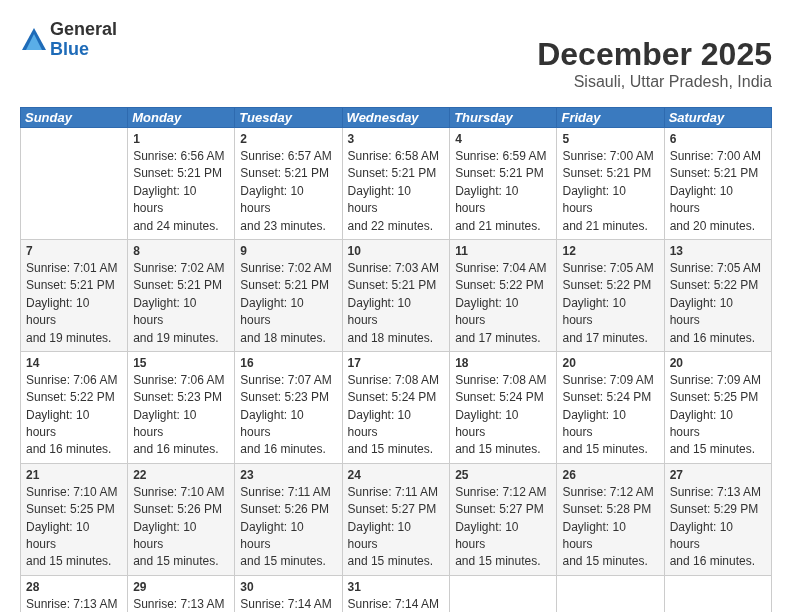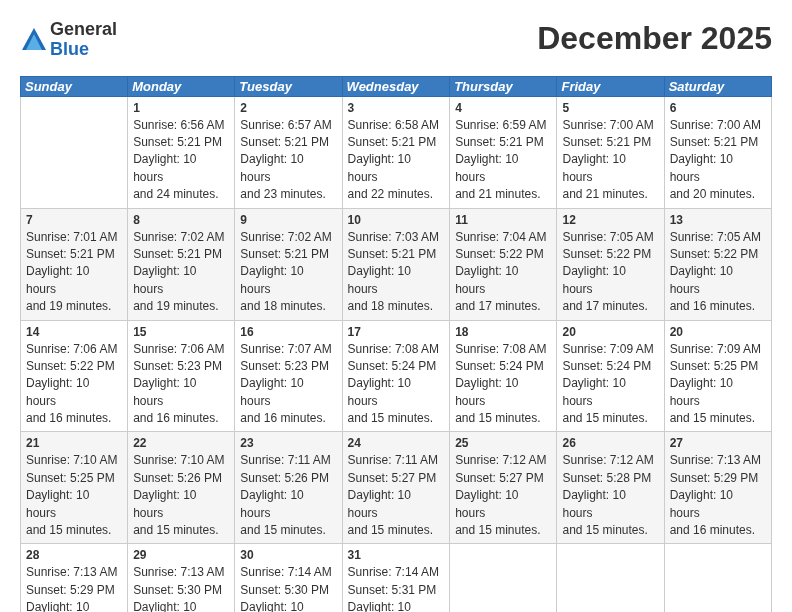--- a/index.html
+++ b/index.html
@@ -35,20 +35,21 @@
       font-weight: bold;
       color: #1e6bb8;
     }
     .logo-icon {
       width: 28px;
       height: 28px;
       margin-right: 2px;
     }
     .title-block {
       text-align: right;
+      margin-top: 16px;
     }
     .month-title {
       font-size: 32px;
       font-weight: bold;
       color: #333;
     }
     .location {
       font-size: 16px;
       color: #555;
     }
@@ -104,20 +105,21 @@
       <polygon points="14,2 26,24 2,24" fill="#1e6bb8"></polygon>
       <polygon points="14,8 22,24 6,24" fill="#5aaee8"></polygon>
     </svg>
     <div class="logo-text">
       <span class="logo-general">General</span>
       <span class="logo-blue">Blue</span>
     </div>
   </div>
   <div class="title-block">
     <div class="month-title">December 2025</div>
+    <div class="location">Sisauli, Uttar Pradesh, India</div>
   </div>
 </div>
 
 <table class="calendar">
   <thead>
     <tr>
     <th>Sunday</th>
         <th>Monday</th>
         <th>Tuesday</th>
         <th>Wednesday</th>

